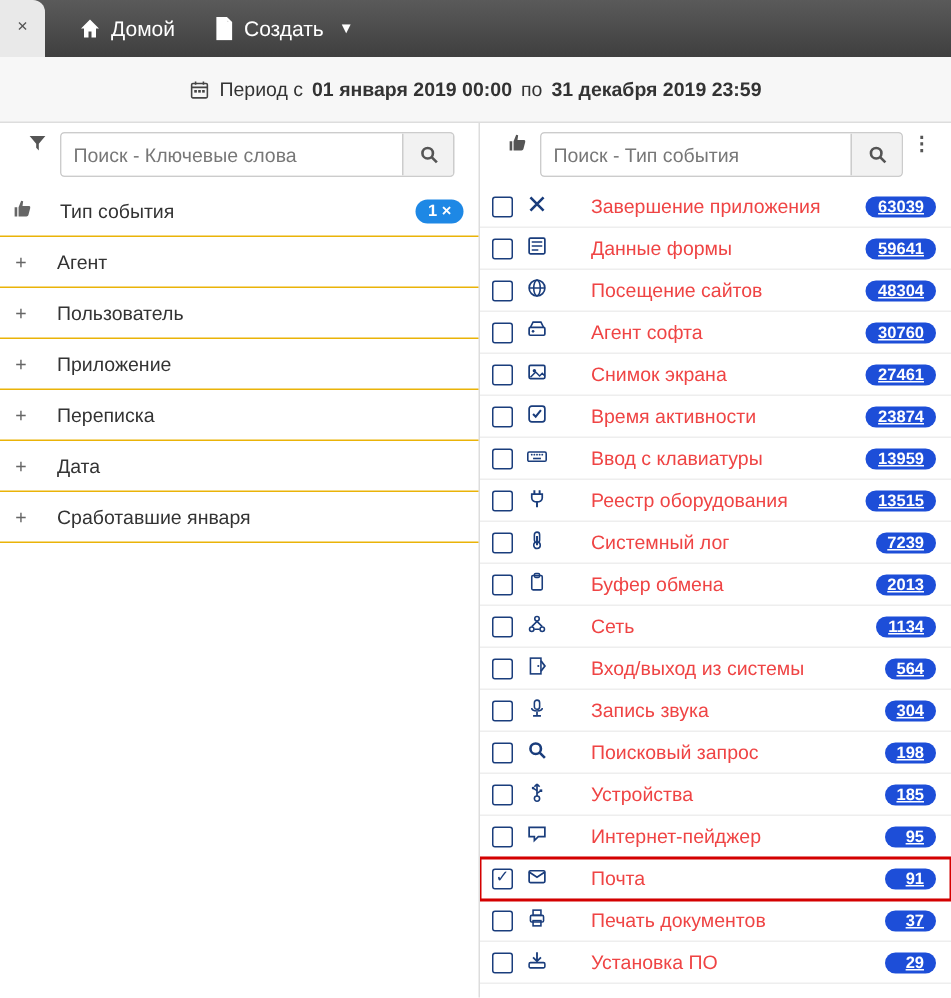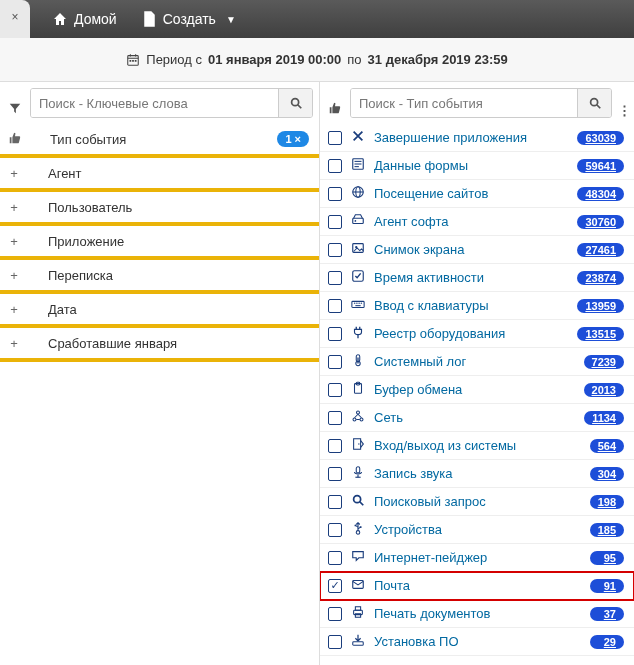--- a/index.html
+++ b/index.html
@@ -77,22 +77,22 @@
   .col-right {
     flex: 1;
     display: flex;
     flex-direction: column;
     overflow: hidden;
   }
 
   
   .searchrow {
     display: flex;
-    align-items: flex-end;
-    padding: 6px 6px;
+    align-items: flex-start;
+    padding: 6px 16px;
     gap: 6px;
   }
   .searchrow .lead-icon {
     width: 18px;
     text-align: center;
     color: #555;
   }
   .searchbox {
     flex: 1;
     display: flex;
@@ -129,22 +129,22 @@
     font-weight: bold;
   }
 
   
   .grouplist { }
   .group-row {
     display: flex;
     align-items: center;
     height: 34px;
     padding: 0 10px 0 8px;
-    border-bottom: 4px solid #eab308;
-    gap: 28px;
+    border-bottom: 1px solid #eab308;
+    gap: 18px;
     cursor: pointer;
     color: #333;
   }
   .group-row.header {
     font-weight: normal;
   }
   .group-row .exp {
     width: 12px;
     color: #666;
     font-size: 13px;
@@ -196,25 +196,26 @@
     line-height: 1;
   }
   .event-row .ev-icon {
     width: 16px;
     color: #1a3d7c;
     text-align: center;
     flex-shrink: 0;
   }
   .event-row .ev-label {
     flex: 1;
-    color: #0369a1;
+    color: #ef4444;
     font-size: 13px;
     white-space: nowrap;
     overflow: hidden;
     text-overflow: ellipsis;
+    margin-left: 20px;
   }
   .badge-grey {
     background: #1d4ed8;
     color: #fff;
     border-radius: 10px;
     font-size: 11px;
     font-weight: bold;
     padding: 1px 8px;
     min-width: 34px;
     text-align: right;

